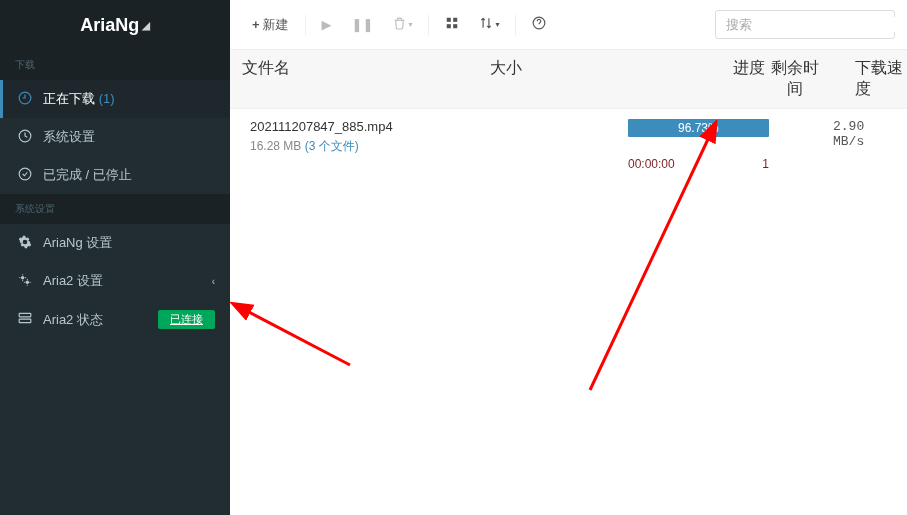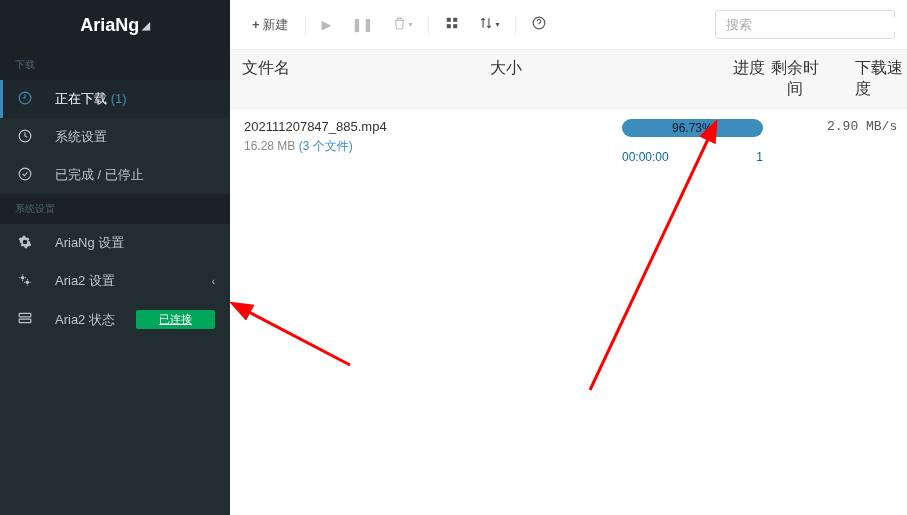--- a/index.html
+++ b/index.html
@@ -4,27 +4,27 @@
   <style>
     * { margin: 0; padding: 0; box-sizing: border-box; }
     body { font-family: "Microsoft YaHei", Arial, sans-serif; font-size: 13px; background: #fff; color: #333; width: 907px; height: 515px; overflow: hidden; }
     .app { display: flex; height: 100%; }
     
     
     .sidebar { width: 230px; background: #222d32; color: #b8c7ce; display: flex; flex-direction: column; }
     .brand { height: 50px; background: #1a2226; color: #fff; display: flex; align-items: center; justify-content: center; font-size: 18px; font-weight: 700; }
     .brand-caret { font-size: 10px; margin-left: 3px; opacity: 0.8; }
     .sidebar-header { padding: 8px 15px; font-size: 10px; color: #4b646f; background: #1a2226; }
-    .sidebar-item { display: flex; align-items: center; padding: 10px 15px; cursor: pointer; position: relative; gap: 12px; }
+    .sidebar-item { display: flex; align-items: center; padding: 10px 15px; cursor: pointer; position: relative; }
     .sidebar-item.active { background: #1e282c; color: #fff; border-left: 3px solid #3c8dbc; padding-left: 12px; }
     .sidebar-icon { width: 20px; text-align: center; margin-right: 8px; font-size: 14px; }
     .sidebar-label { flex: 1; }
     .sidebar-count { color: #3c8dbc; }
     .sidebar-chevron { font-size: 10px; color: #b8c7ce; }
-    .badge-connected { background: #00a65a; color: #fff; font-size: 11px; padding: 2px 23px; border-radius: 2px; text-decoration: underline; }
+    .badge-connected { background: #00a65a; color: #fff; font-size: 11px; padding: 2px 12px; border-radius: 2px; text-decoration: underline; }
     
     
     .main { flex: 1; display: flex; flex-direction: column; background: #fff; }
     .toolbar { height: 50px; display: flex; align-items: center; padding: 0 12px; border-bottom: 1px solid #eee; }
     .toolbar-btn { display: flex; align-items: center; padding: 6px 10px; color: #555; cursor: pointer; font-size: 13px; }
     .toolbar-btn.disabled { color: #bbb; cursor: default; }
     .toolbar-sep { width: 1px; height: 20px; background: #eee; margin: 0 6px; }
     .toolbar-spacer { flex: 1; }
     .search-box { display: flex; align-items: center; border: 1px solid #ddd; border-radius: 3px; padding: 5px 10px; width: 180px; gap: 10px; }
     .search-input { border: none; outline: none; flex: 1; font-size: 13px; color: #555; }
@@ -33,27 +33,27 @@
     
     
     .table-header { display: flex; background: #f7f7f7; border-bottom: 1px solid #eee; padding: 8px 0; font-size: 16px; color: #333; }
     .col-name { flex: 0 0 260px; padding-left: 12px; }
     .col-size { flex: 0 0 130px; }
     .col-progress { flex: 0 0 145px; text-align: right; }
     .col-remain { flex: 0 0 60px; text-align: center; }
     .col-speed { flex: 1; padding-left: 30px; font-family: Liberation Mono, monospace; }
     
     
-    .row { display: flex; padding: 10px 2px; font-size: 12px; align-items: flex-start; }
+    .row { display: flex; padding: 10px 8px; font-size: 12px; align-items: flex-start; }
     .row .filename { color: #333; font-size: 13px; }
     .row .filesize { color: #888; margin-top: 4px; }
     .row .filecount { color: #3c8dbc; }
     .progress-cell { }
-    .progress-bar { background: #3c8dbc; color: #0f172a; text-align: center; padding: 2px 0; font-size: 12px; border-radius: 9px; }
-    .eta-line { display: flex; margin-top: 13px; color: #0369a1; font-size: 12px; }
+    .progress-bar { background: #3c8dbc; color: #ffffff; text-align: center; padding: 2px 0; font-size: 12px; border-radius: 1px; }
+    .eta-line { display: flex; margin-top: 20px; color: #7f1d1d; font-size: 12px; }
     .eta-time { }
     .eta-count { margin-left: auto; padding-right: 4px; }
     .speed { color: #555; font-size: 13px; }
     
     
     .arrow { position: absolute; pointer-events: none; }
   </style>
 </head>
 <body>
 

